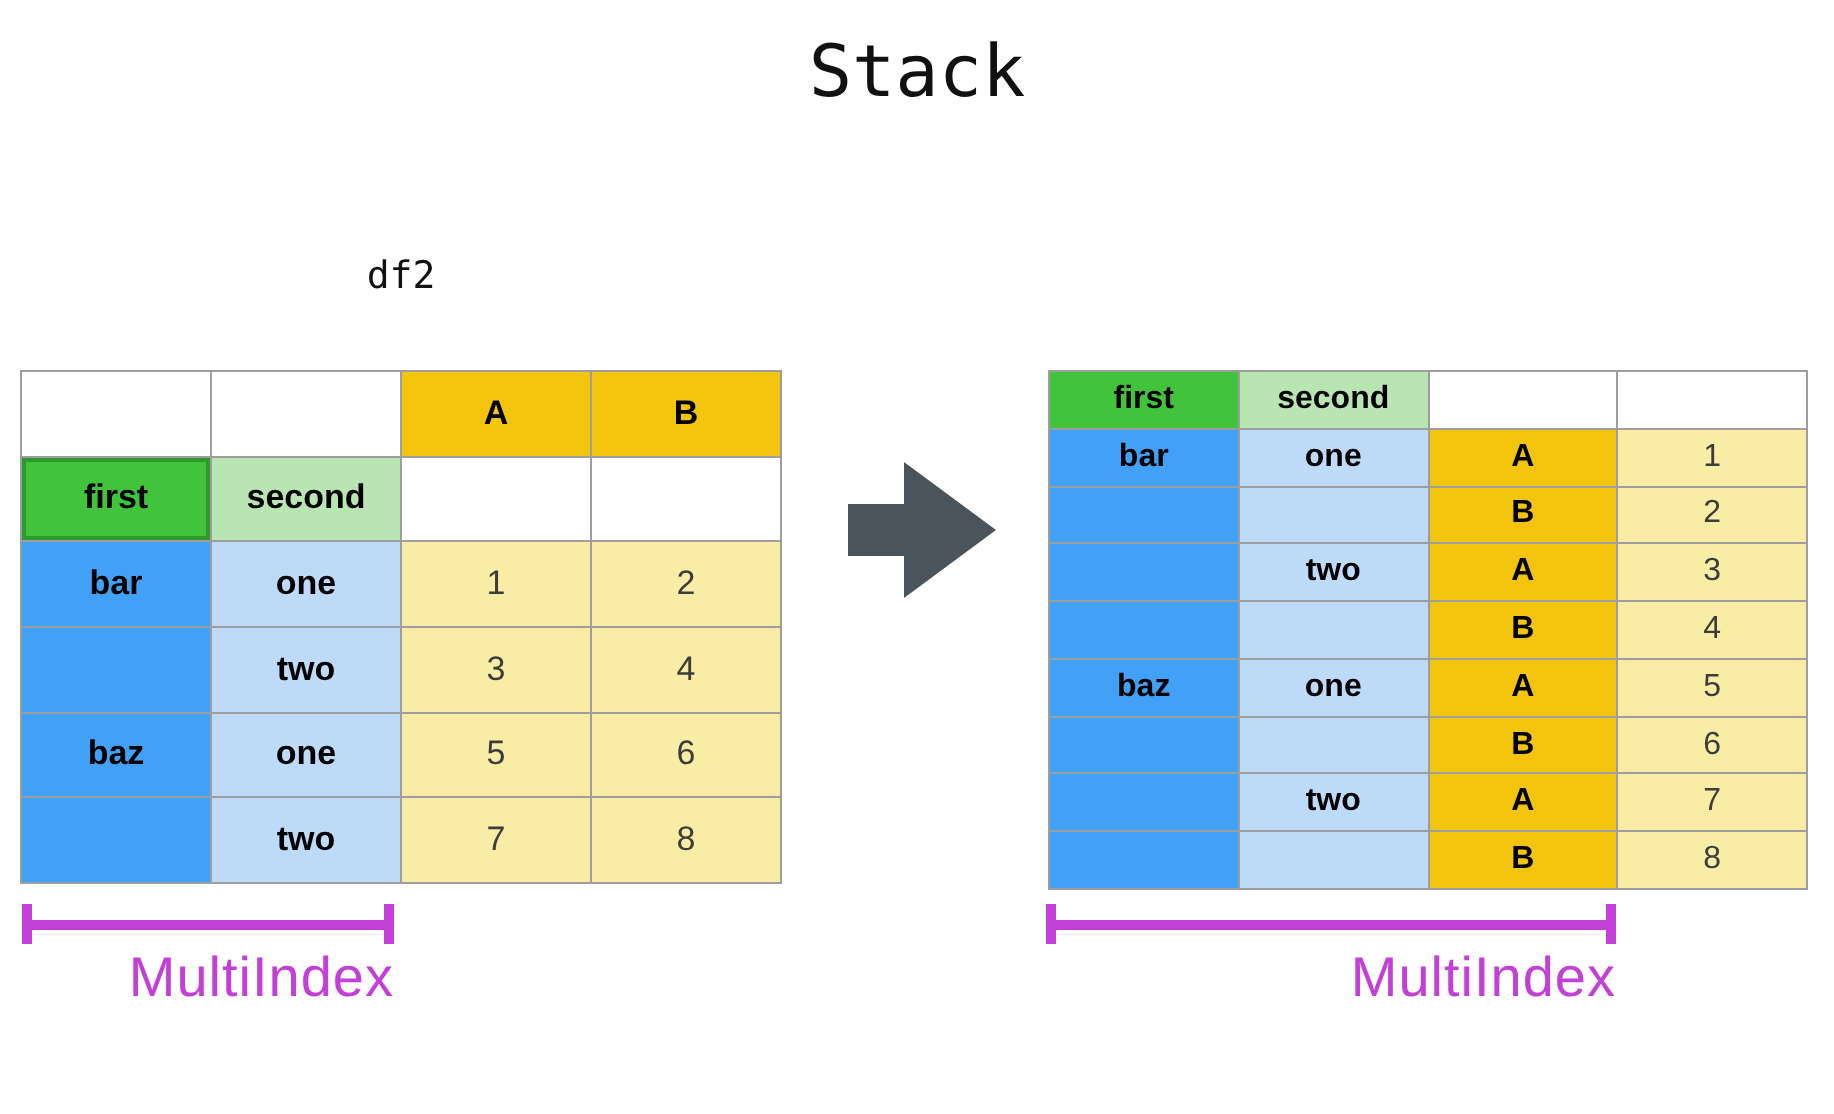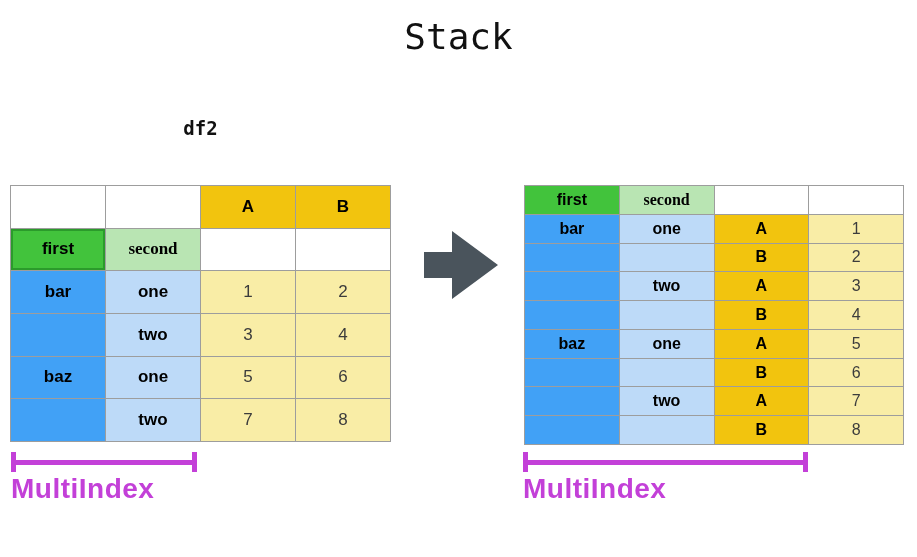--- a/index.html
+++ b/index.html
@@ -2,56 +2,56 @@
 <html style="--green1: #42c33c; --green1b: #2b9b2b; --green2: #b9e5b3; --blue1: #41a1f6; --blue2: #bddaf8; --gold: #f2c40e; --yellow: #f9eda6; --border: #9d9d9d; --arrow: #4a545c; --magenta: #c340d8; --valtext: #3c3c3c;"><head>
 <meta charset="utf-8">
 <style>
   html,body{margin:0;padding:0;background:#fff;}
   .stage{position:relative;width:917px;height:557px;background:#ffffff;overflow:hidden;
          font-family:"Liberation Sans",sans-serif;padding-left:44px;}
 
   .title{position:absolute;top:16px;left:0;width:917px;text-align:center;
          font-family:"DejaVu Sans Mono",monospace;font-size:36px;color:#111;}
 
-  .tbl-label{position:absolute;top:117px;font-family:"DejaVu Sans Mono",monospace;
-             font-size:19px;color:#111;text-align:center;white-space:pre;font-weight:bold;}
+  .tbl-label{position:absolute;top:127px;font-family:"DejaVu Sans Mono",monospace;
+             font-size:19px;color:#111;text-align:center;white-space:pre;}
   .tbl-label.left{left:10px;width:381px;}
   .tbl-label.right{left:500px;width:381px;}
 
   .table{position:absolute;display:grid;grid-template-columns:repeat(4,1fr);
          border-top:1px solid var(--border);border-left:1px solid var(--border);
          box-sizing:border-box;}
   .left-table{left:10px;top:185px;width:381px;height:257px;grid-template-rows:repeat(6,1fr);}
   .right-table{left:524px;top:185px;width:380px;height:260px;grid-template-rows:repeat(9,1fr);}
 
   .cell{border-right:1px solid var(--border);border-bottom:1px solid var(--border);
         display:flex;align-items:center;justify-content:center;
         font-size:17px;font-weight:bold;color:#000;box-sizing:border-box;}
   .c-blank{background:#ffffff;}
   .c-lv1 {background:var(--green1);}
   .c-lv1x{background:var(--green1);box-shadow:inset 0 0 0 2px var(--green1b);}
-  .c-lv2 {background:var(--green2);font-family:Liberation Serif, serif;}
+  .c-lv2 {background:var(--green2);}
   .c-ix1 {background:var(--blue1);}
   .c-ix2 {background:var(--blue2);text-align:right;}
   .c-col {background:var(--gold);}
   .c-val {background:var(--yellow);font-weight:normal;color:var(--valtext);}
   .right-table .cell{font-size:16px;}
 
   .arrow{position:absolute;left:424px;top:231px;}
   .arrow polygon{fill:var(--arrow);}
 
   .bracket{position:absolute;height:20px;}
   .bracket .bar{position:absolute;left:0;right:0;top:8px;height:5px;background:var(--magenta);}
   .bracket .cap{position:absolute;top:0;width:5px;height:20px;background:var(--magenta);}
   .bracket .cap.l{left:0;}
   .bracket .cap.r{right:0;}
   .left-bracket{left:11px;top:452px;width:186px;}
   .right-bracket{left:523px;top:452px;width:285px;}
 
-  .mi-label{position:absolute;top:473px;text-align:left;font-size:28px;font-weight:700;
+  .mi-label{position:absolute;top:473px;text-align:right;font-size:28px;font-weight:400;
             color:var(--magenta);letter-spacing:0.5px;}
   .mi-label.left{left:11px;width:186px;}
   .mi-label.right{left:523px;width:285px;}
 </style>
 </head>
 <body>
 
 <div class="stage">
 
   <div class="title">Stack</div>

